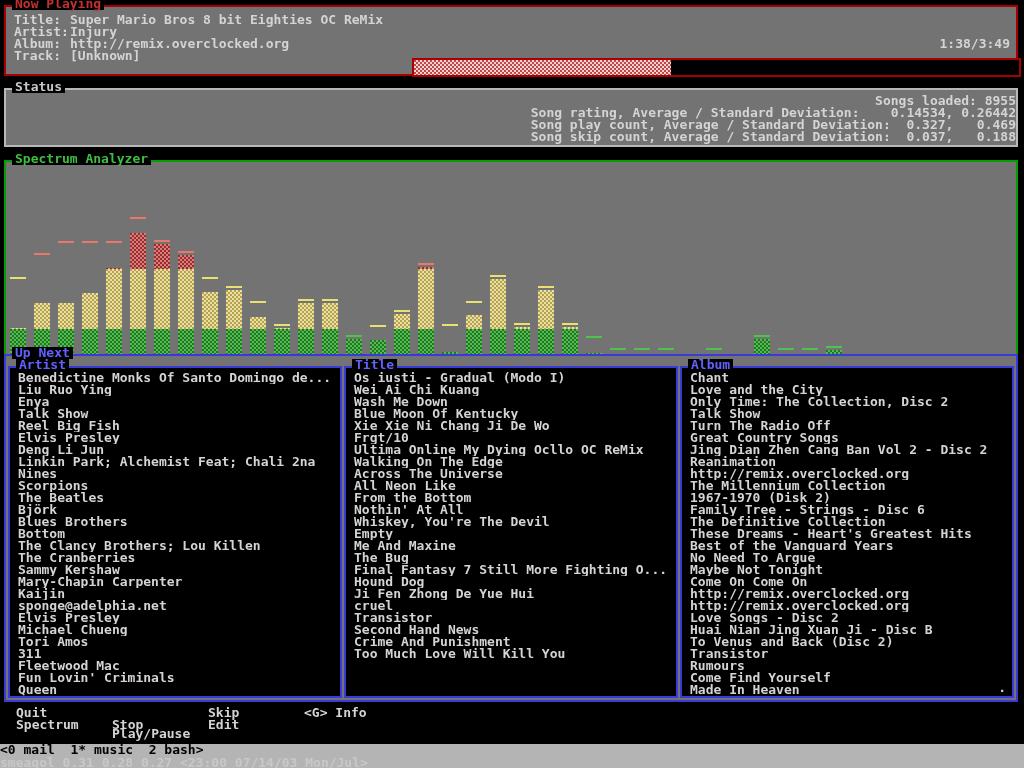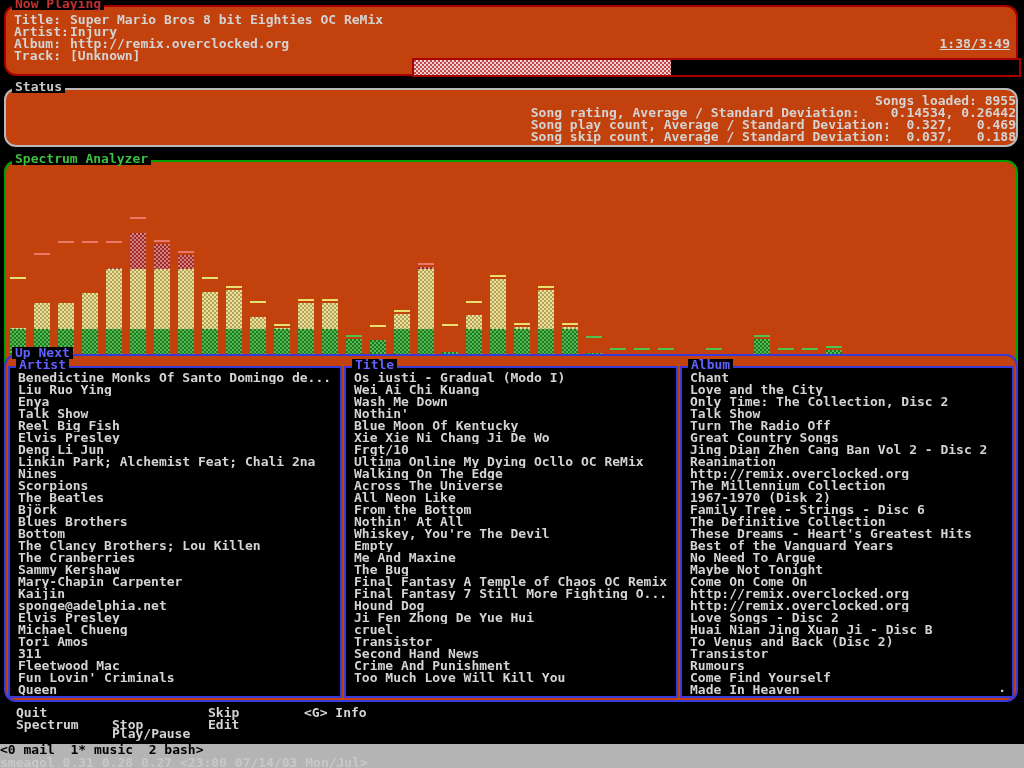--- a/index.html
+++ b/index.html
@@ -2,32 +2,32 @@
 <html><head>
 <meta charset="utf-8">
 <style>
   * { margin:0; padding:0; box-sizing:border-box; }
   html,body { width:1024px; height:768px; background:#000; overflow:hidden; }
   body {
     font-family:"DejaVu Sans Mono","Liberation Mono",monospace;
     font-weight:bold; font-size:13px; line-height:12px;
     color:#d4d4d4; position:relative;
   }
-  .box { position:absolute; border-style:solid; border-width:2px; background:#c2410c;border-radius:12px; }
+  .box { position:absolute; border-style:solid; border-width:2px; background:#737373; }
   .legend {
     position:absolute; top:-9px; left:6px; background:#000;
     padding:0 3px; z-index:2; white-space:pre;
   }
   
   #np-box { left:4px; top:5px; width:1014px; height:71px; border-color:#a80000; }
   #np-box .legend { color:#c43030; }
   .np-row { height:12px; white-space:pre; }
   .np-label { display:inline-block; width:56px; }
   #np-fields { padding:7px 0 0 8px; }
-  #np-time { position:absolute; top:31px; right:6px; color:#d4d4d4;text-decoration:underline; }
+  #np-time { position:absolute; top:31px; right:6px; color:#d4d4d4; }
   #progress { left:412px; top:58px; width:609px; height:19px; border:2px solid #a80000; position:absolute; background:#000; z-index:3; }
   #progress-fill {
     height:100%;
     background: conic-gradient(#f0d2d2 0 25%, #c04747 0 50%, #f0d2d2 0 75%, #c04747 0) 0 0 / 4px 4px;
   }
   
   #status-box { left:4px; top:88px; width:1014px; height:59px; border-color:#b8b8b8;text-align:right; }
   #status-box .legend { color:#c8c8c8; }
   #status-lines { padding:5px 0 0 8px; }
   .status-line { height:12px; white-space:pre; }
@@ -390,35 +390,33 @@
           <div class="row">Fun Lovin' Criminals</div>
           <div class="row">Queen</div>
         </div>
     </div>
     <div class="subbox">
       <span class="legend">Title</span>
       <div class="rows" id="col1-rows">
           <div class="row">Os iusti - Gradual (Modo I)</div>
           <div class="row">Wei Ai Chi Kuang</div>
           <div class="row">Wash Me Down</div>
-          <div class="row">Nothin'</div>
           <div class="row">Blue Moon Of Kentucky</div>
           <div class="row">Xie Xie Ni Chang Ji De Wo</div>
           <div class="row">Frgt/10</div>
           <div class="row">Ultima Online My Dying Ocllo OC ReMix</div>
           <div class="row">Walking On The Edge</div>
           <div class="row">Across The Universe</div>
           <div class="row">All Neon Like</div>
           <div class="row">From the Bottom</div>
           <div class="row">Nothin' At All</div>
           <div class="row">Whiskey, You're The Devil</div>
           <div class="row">Empty</div>
           <div class="row">Me And Maxine</div>
           <div class="row">The Bug</div>
-          <div class="row">Final Fantasy A Temple of Chaos OC Remix</div>
           <div class="row">Final Fantasy 7 Still More Fighting O...</div>
           <div class="row">Hound Dog</div>
           <div class="row">Ji Fen Zhong De Yue Hui</div>
           <div class="row">cruel</div>
           <div class="row">Transistor</div>
           <div class="row">Second Hand News</div>
           <div class="row">Crime And Punishment</div>
           <div class="row">Too Much Love Will Kill You</div>
         </div>
     </div>

